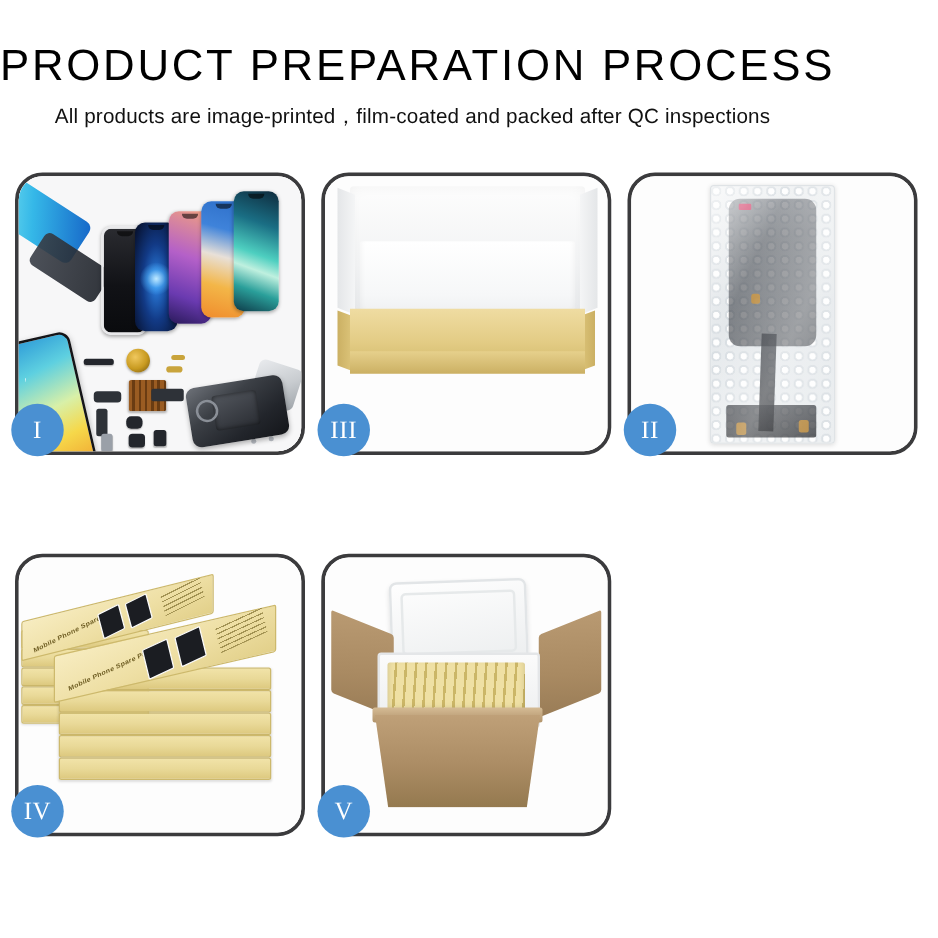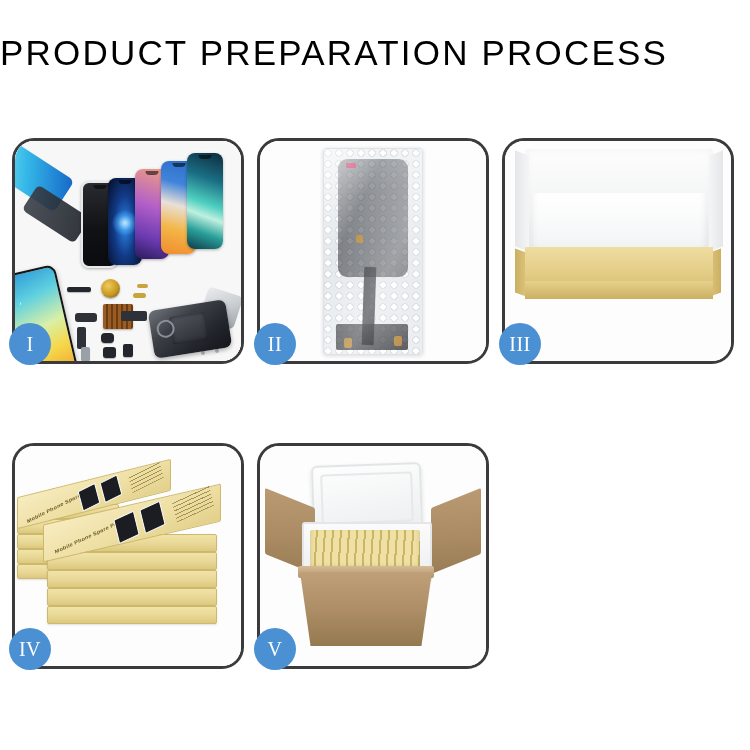--- a/index.html
+++ b/index.html
@@ -407,20 +407,21 @@
   }
   .p6-seam {
     position:absolute; background: rgba(120,95,62,.55);
   }
 </style>
 </head>
 <body>
 
 <div id="header">
   <div id="page-title">PRODUCT PREPARATION PROCESS</div>
+  <div id="page-subtitle">All products are image-printed，film-coated and packed after QC inspections</div>
 </div>
 
 <div id="steps-grid">
 
   <div class="step-panel">
     <div class="panel-clip">
       <div class="scene">
         <div class="p1-bg"></div>
 
         <div class="fp1"></div>
@@ -466,58 +467,58 @@
 
         <div class="p1-tool"></div>
 
         <div class="p1-backplate">
           <div class="batt"></div>
           <div class="coil"></div>
         </div>
       </div>
     </div>
     <div class="step-badge">I</div>
-  </div>
-
-  <div class="step-panel">
-    <div class="panel-clip">
-      <div class="scene">
-        <div class="p2-bag">
-          <div class="p2-lcd"></div>
-          <div class="p2-flex"></div>
-          <div class="p2-base"></div>
-          <div class="p2-conn" style="left:20px; bottom:6px;"></div>
-          <div class="p2-conn" style="right:20px; bottom:8px;"></div>
-          <div class="p2-conn" style="left:32px; top:86px; width:7px; height:8px;"></div>
-          <div class="p2-label"></div>
-          <div class="p2-sheen"></div>
-        </div>
-      </div>
-    </div>
-    <div class="step-badge">II</div>
   </div>
 
   <div class="step-panel">
     <div class="panel-clip">
       <div class="scene">
         <div class="p3-lid"></div>
         <div class="p3-foam"></div>
         <div class="p3-bubble"></div>
         <div class="p3-tray-lcap"></div>
         <div class="p3-tray-rcap"></div>
         <div class="p3-tray"></div>
         <div class="p3-tray-front"></div>
       </div>
     </div>
     <div class="step-badge">III</div>
   </div>
 
   <div class="step-panel">
     <div class="panel-clip">
       <div class="scene">
+        <div class="p2-bag">
+          <div class="p2-lcd"></div>
+          <div class="p2-flex"></div>
+          <div class="p2-base"></div>
+          <div class="p2-conn" style="left:20px; bottom:6px;"></div>
+          <div class="p2-conn" style="right:20px; bottom:8px;"></div>
+          <div class="p2-conn" style="left:32px; top:86px; width:7px; height:8px;"></div>
+          <div class="p2-label"></div>
+          <div class="p2-sheen"></div>
+        </div>
+      </div>
+    </div>
+    <div class="step-badge">II</div>
+  </div>
+
+  <div class="step-panel">
+    <div class="panel-clip">
+      <div class="scene">
 
         <div class="ybox" style="left:2px; top:58px; width:100px; height:13px;"></div>
         <div class="ybox" style="left:2px; top:73px; width:100px; height:13px;"></div>
         <div class="ybox" style="left:2px; top:88px; width:100px; height:13px;"></div>
         <div class="ybox" style="left:2px; top:103px; width:100px; height:13px;"></div>
         <div class="ybox" style="left:2px; top:118px; width:100px; height:13px;"></div>
 
         <div class="ybox-top" style="left:2px; top:32px; width:152px; height:30px; transform:skewY(-14deg);">
           <div class="ybox-label" style="left:8px; top:14px; transform:rotate(-14deg);">Mobile Phone Spare Parts</div>
           <div class="ybox-screen" style="left:62px; top:6px; width:16px; height:20px; transform:rotate(-14deg);"></div>

